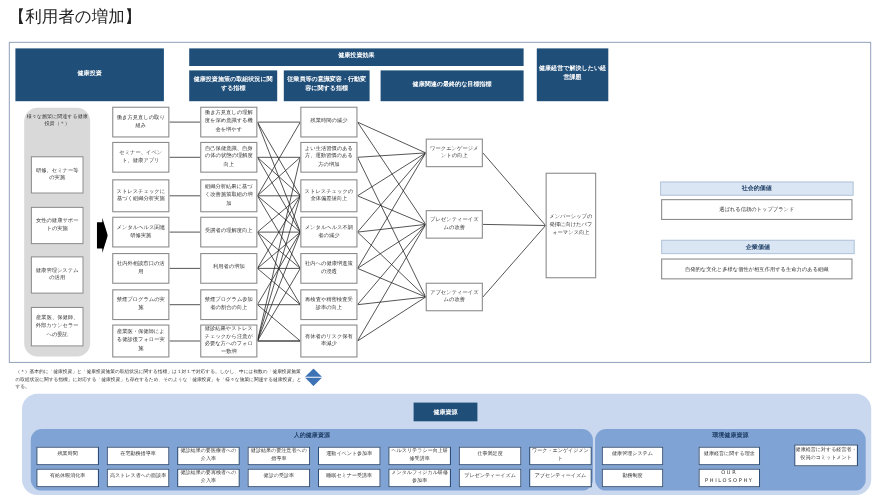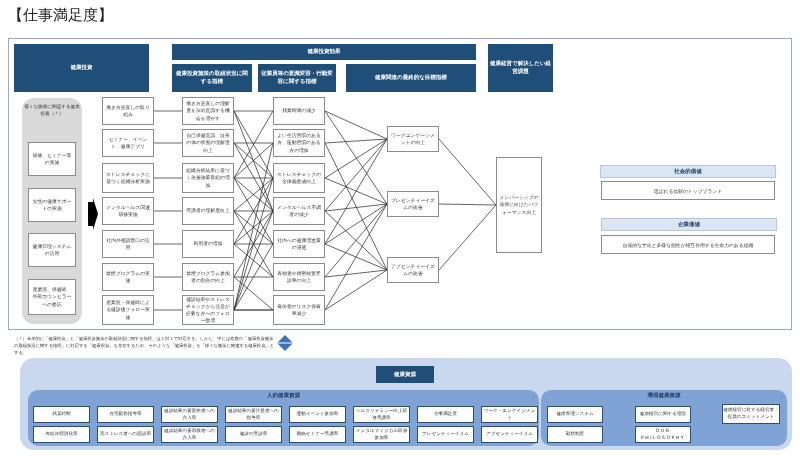--- a/index.html
+++ b/index.html
@@ -18,21 +18,21 @@
   .outer { position: absolute; left: 20px; top: 358px; width: 772px; height: 92px; background: #c9d8ee; border-radius: 14px; }
   .res-hdr { position: absolute; left: 376px; top: 366px; width: 58px; height: 17px; background: #1f4e79; color: #fff; font-size: 5.5px; font-weight: bold; display: flex; align-items: center; justify-content: center; }
   .group { position: absolute; background: #7fa3d4; border-radius: 10px; }
   .group-title { position: absolute; font-size: 5.5px; font-weight: bold; color: #1f3f66; text-align: center; }
   .res-box { position: absolute; background: #fff; border: 1px solid #2e4e7a; font-size: 4.6px; display: flex; align-items: center; justify-content: center; text-align: center; line-height: 1.5; color: #333; }
   .philo { letter-spacing: 1.5px; font-size: 4.6px; }
 </style>
 </head>
 <body>
 
-<div class="title">【仕事満足度】</div>
+<div class="title">【利用者の増加】</div>
 
 <div class="frame"></div>
 
 <div class="hdr" style="left:14px;top:44px;width:135px;height:48px;">健康投資</div>
 <div class="hdr" style="left:172px;top:44px;width:304px;height:16px;">健康投資効果</div>
 <div class="hdr" style="left:172px;top:64px;width:80px;height:28px;">健康投資施策の取組状況に関する指標</div>
 <div class="hdr" style="left:258px;top:64px;width:78px;height:28px;">従業員等の意識変容・行動変容に関する指標</div>
 <div class="hdr" style="left:346px;top:64px;width:130px;height:28px;">健康関連の最終的な目標指標</div>
 <div class="hdr" style="left:488px;top:44px;width:65px;height:48px;">健康経営で解決したい経営課題</div>
 

